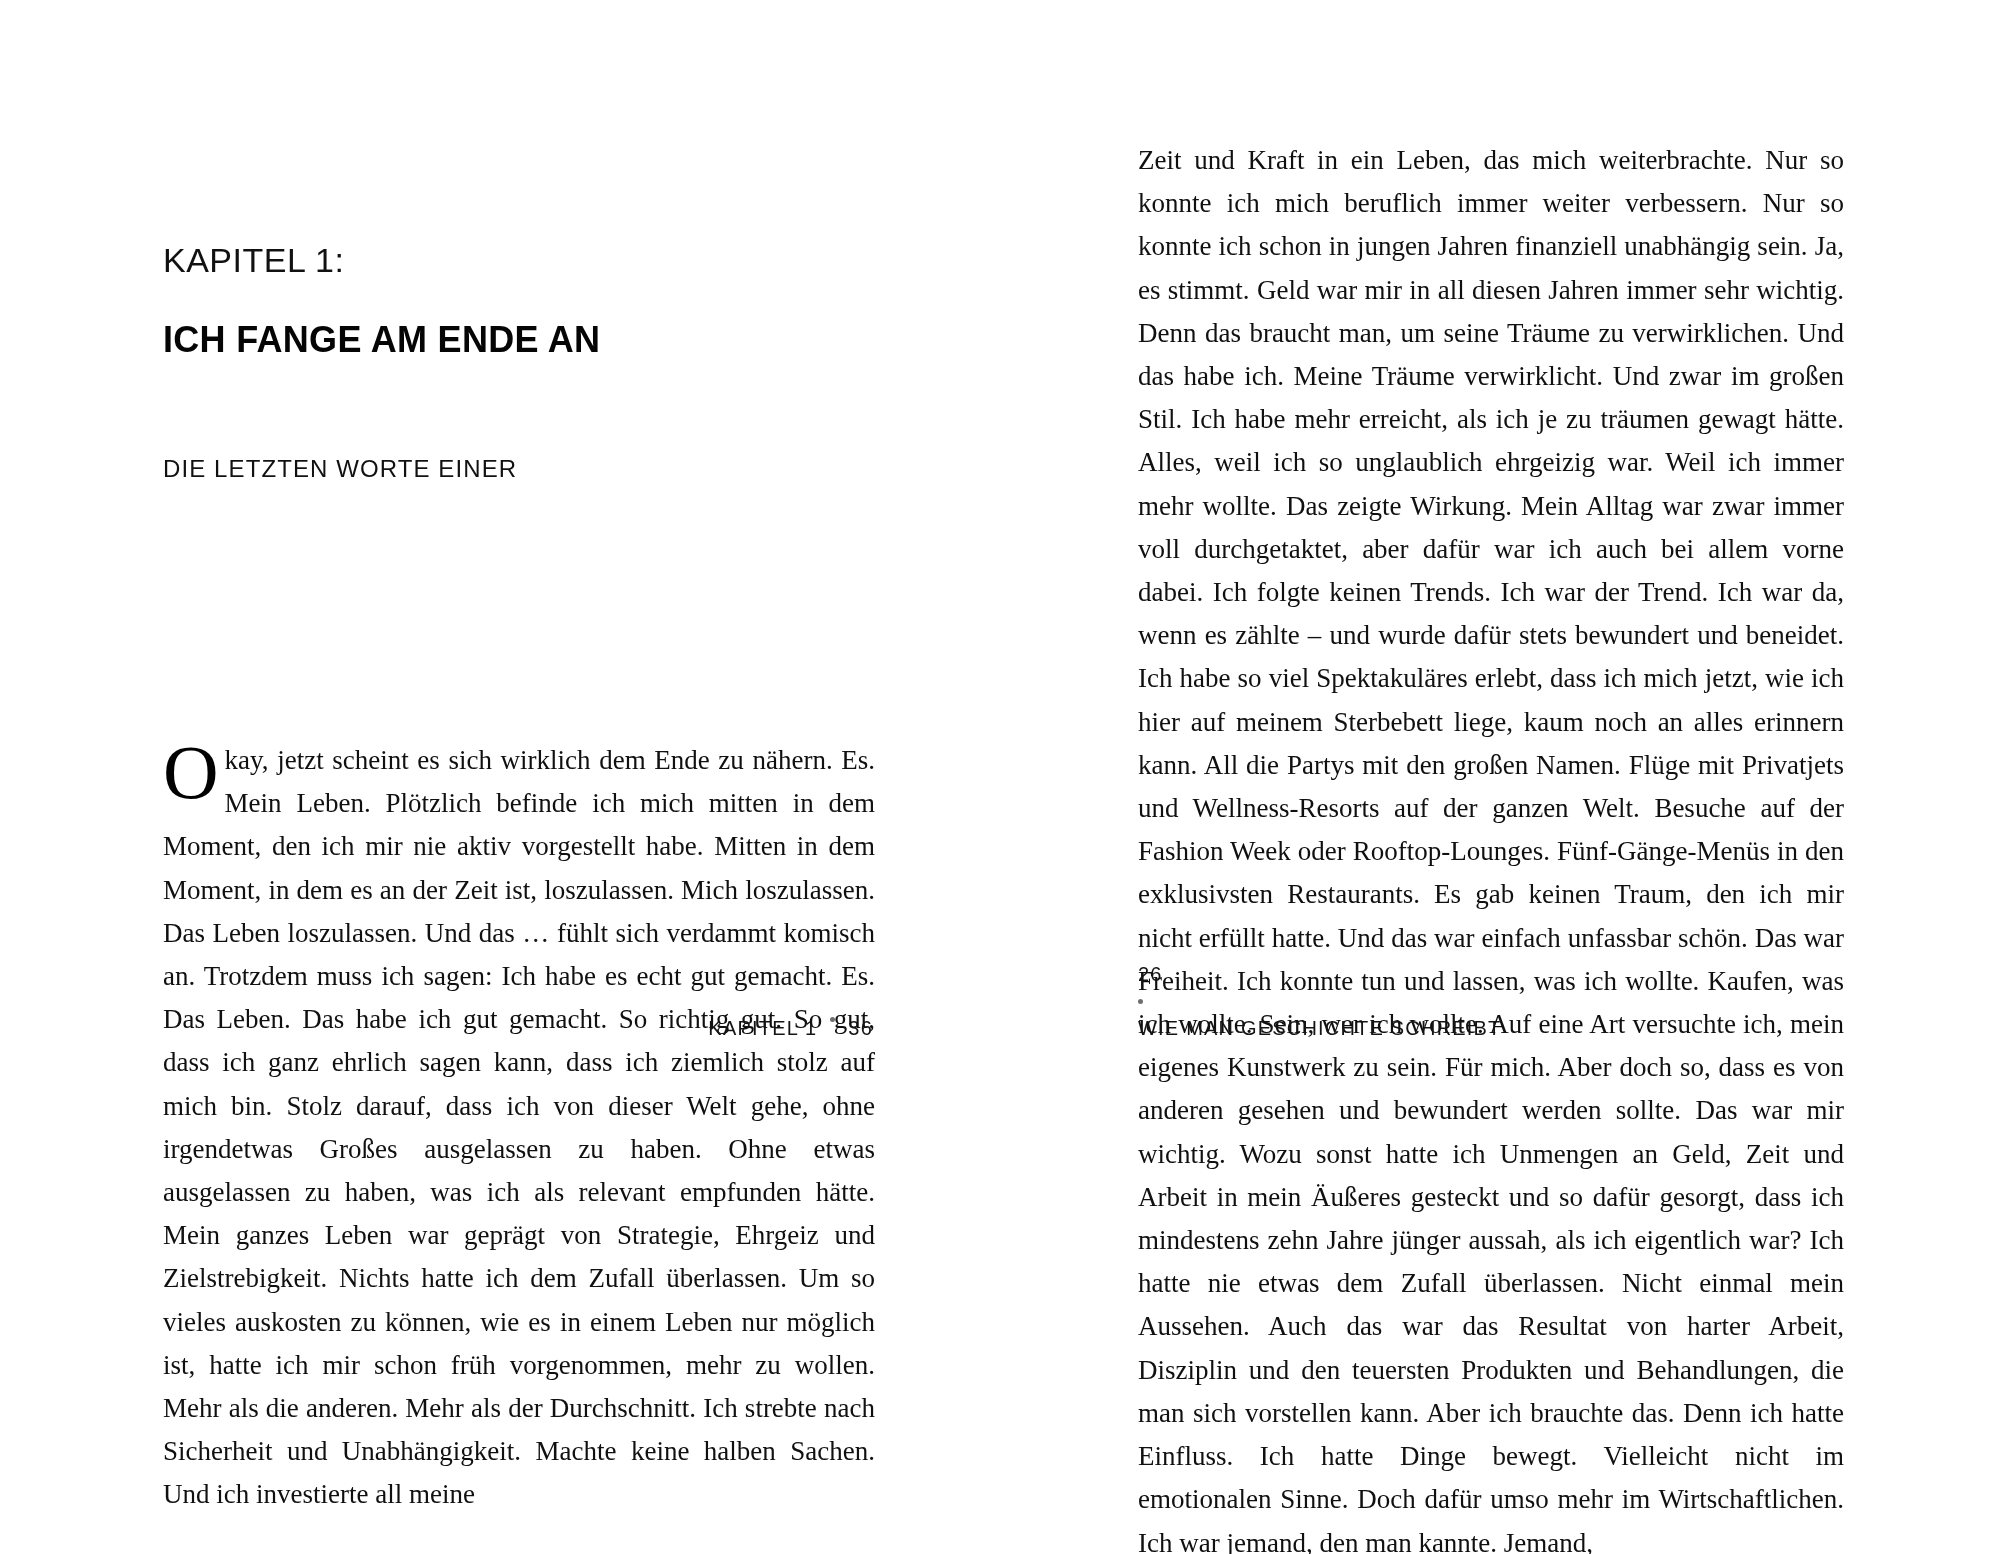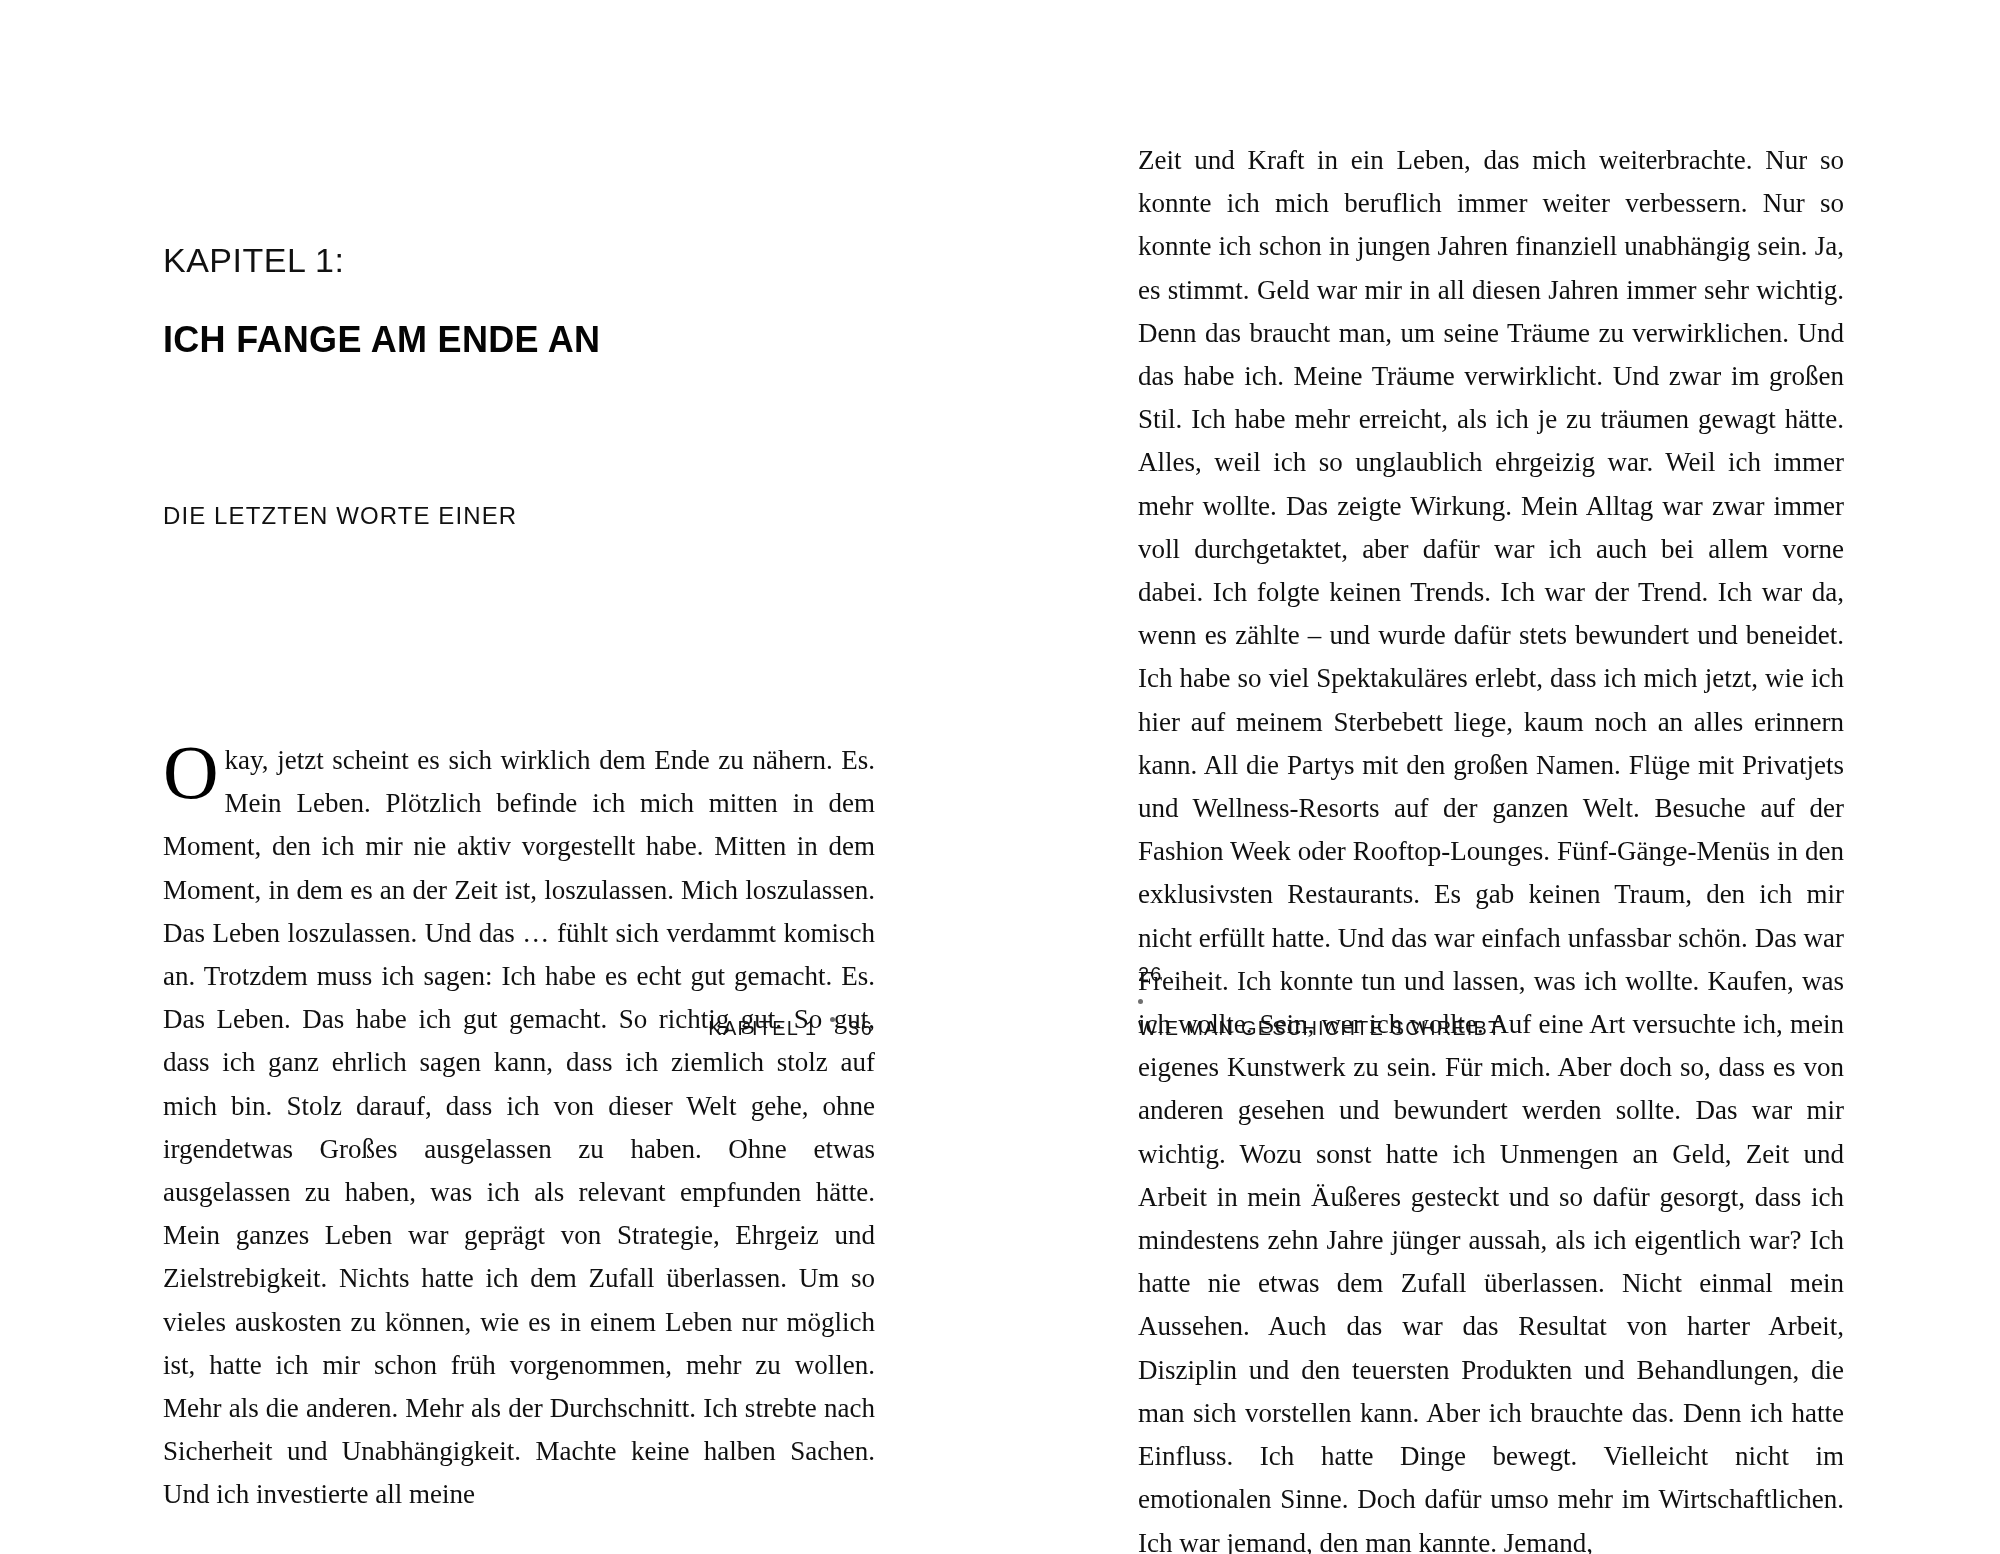--- a/index.html
+++ b/index.html
@@ -72,21 +72,20 @@
     position: absolute;
     top: 452px;
     left: 0;
     width: 560px;
     font-family: "Liberation Sans", sans-serif;
     font-weight: 400;
     font-size: 24px;
     letter-spacing: 1.1px;
     color: #111111;
     line-height: 1.45;
-    margin-top: 47px;
   }
   .chapter-subtitle .sub-line {
     display: block;
   }
 
   .timestamp-block {
     position: absolute;
     top: 596px;
     left: 359px;
     width: 481px;

